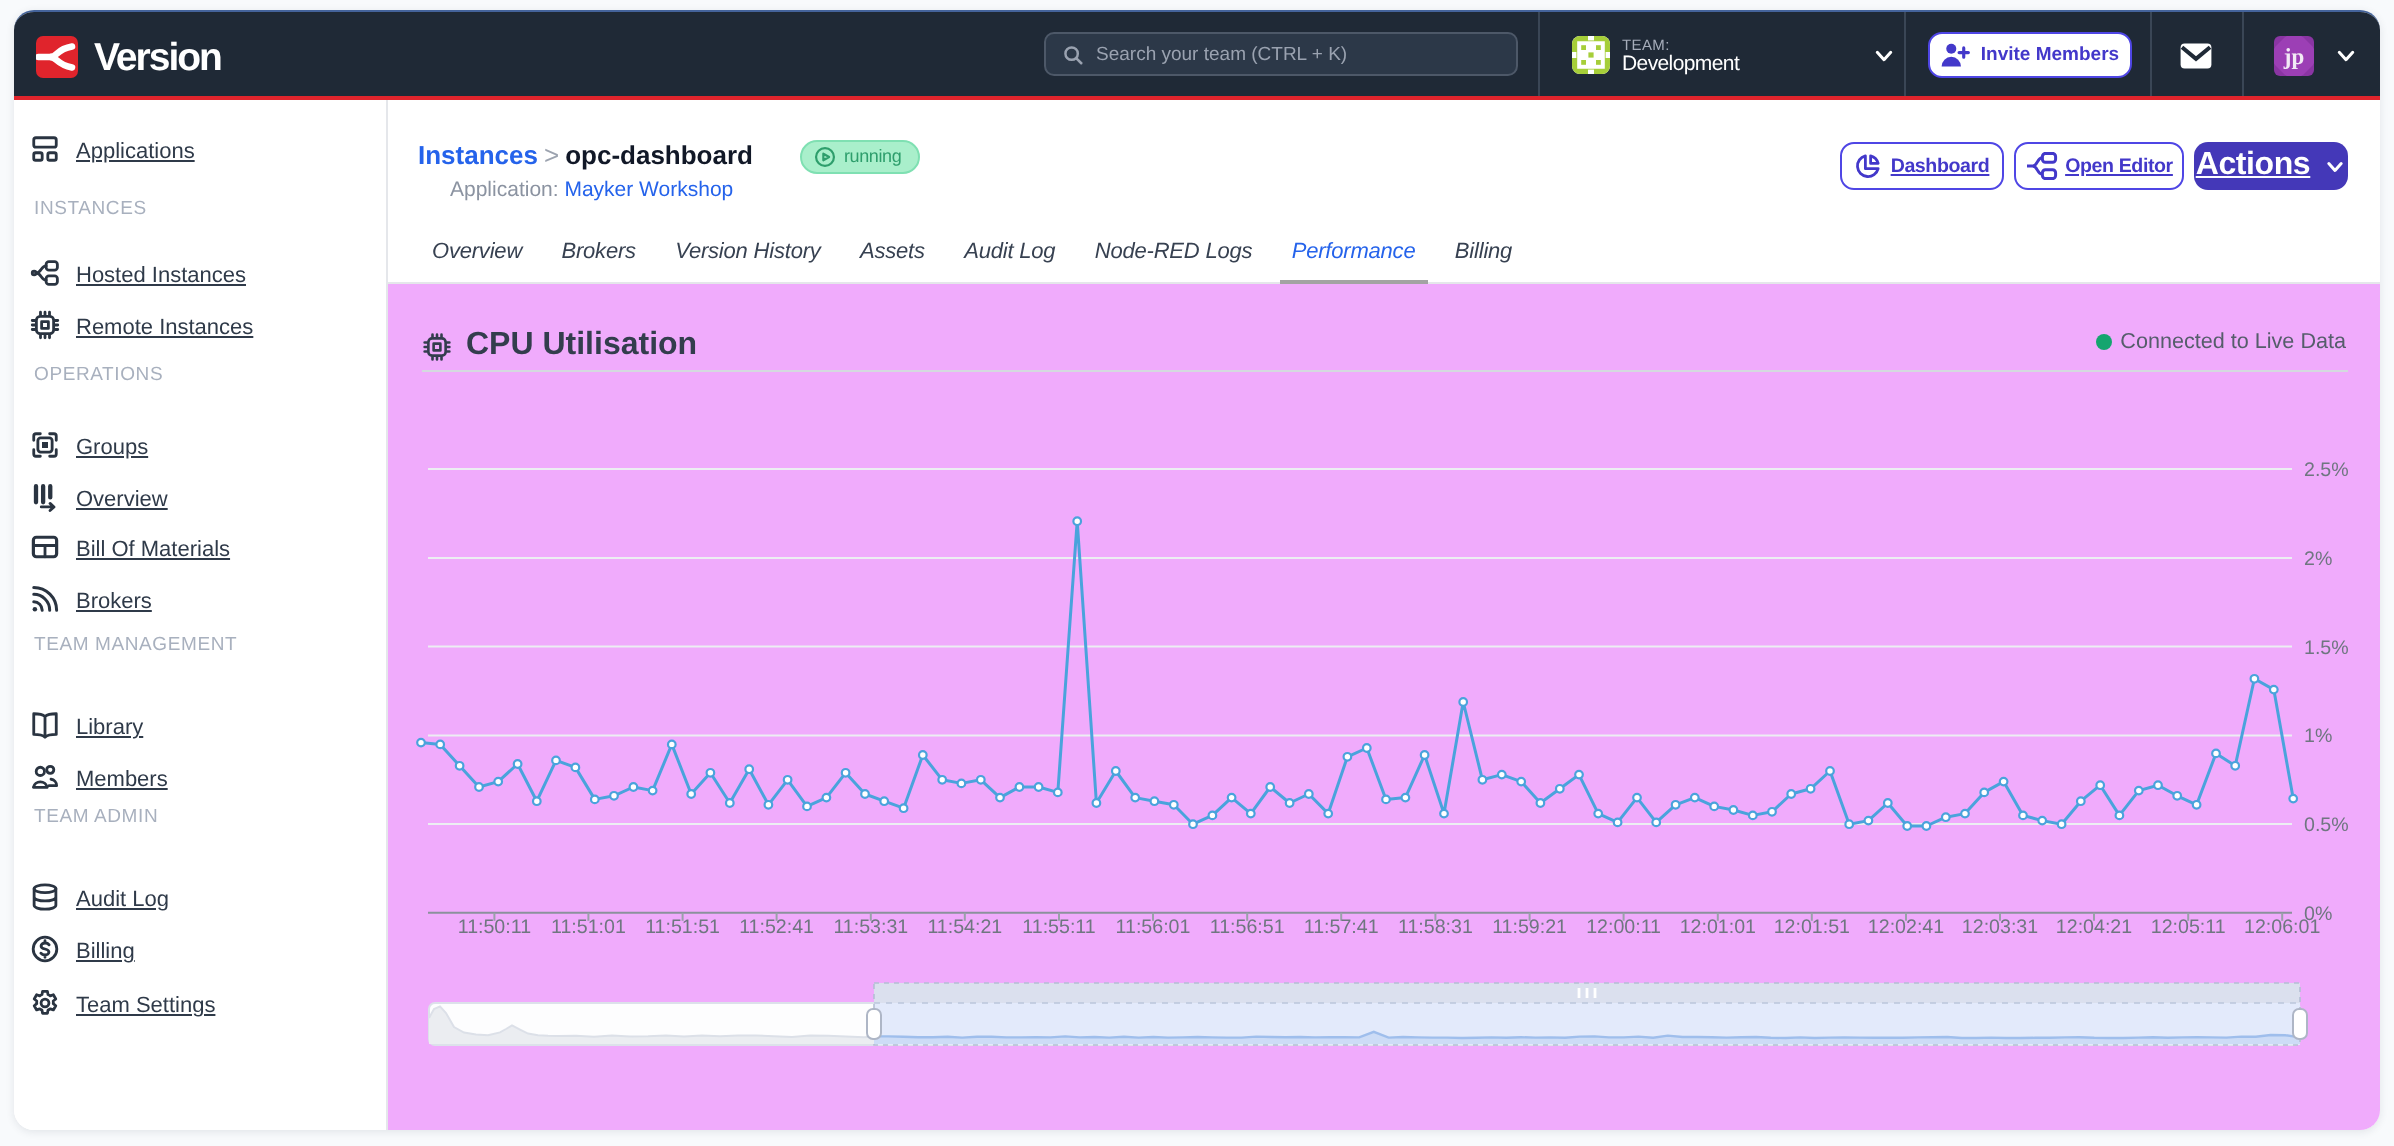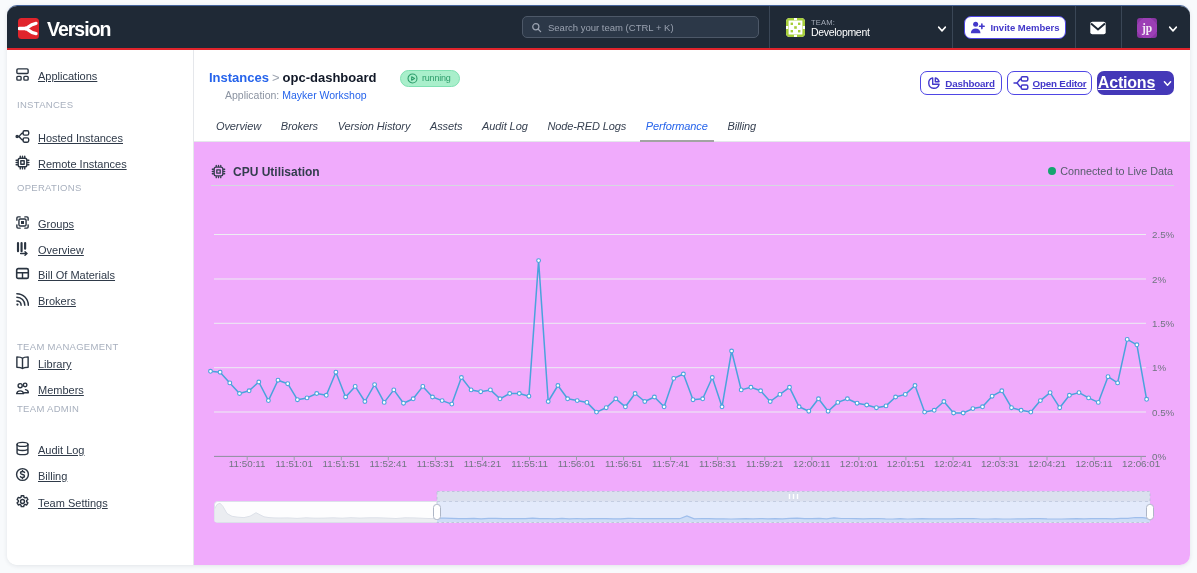--- a/index.html
+++ b/index.html
@@ -24,21 +24,21 @@
 .crumb .gt { color:#9CA3AF; font-weight:normal; padding:0 3px; }
 .pill { position:absolute; left:206px; top:19.5px; height:17.5px; padding:0 8px 0 6px; background:#A9EFCB; border:1px solid #7FE0B2; border-radius:10px; display:flex; align-items:center; gap:4px; font-size:9px; letter-spacing:-0.2px; color:#2E9E6C; }
 .appline { position:absolute; left:15px; top:39px; font-size:10.5px; color:#8B93A1;margin-left:16px; }
 .appline a { color:#2563EB; text-decoration:none; }
 .btn { position:absolute; top:21px; height:24px; border-radius:7px; display:flex; align-items:center; justify-content:center; gap:4px; font-size:9.8px; letter-spacing:-0.2px; font-weight:bold; white-space:nowrap;text-decoration:underline; }
 .btn.outline { background:#fff; border:1.5px solid #4F46E5; color:#4338CA; }
 .btn.solid { background:#4438B8; color:#fff; font-size:16px; gap:7px; }
 .tabs { position:absolute; left:22px; top:69.5px; display:flex; gap:19.7px; font-size:11px; letter-spacing:-0.1px; line-height:13px; color:#374151;font-style:italic; }
 .tabs .tab { padding-bottom:7px; }
 .tabs .active { color:#2563EB; border-bottom:2px solid #a3a3a3; margin:0 -6px; padding-left:6px; padding-right:6px; }
-.panelh { position:absolute; left:17px; top:114px; display:flex; align-items:center; gap:7px; font-size:12px; font-weight:bold; color:#333D4D; }
+.panelh { position:absolute; left:17px; top:114px; display:flex; align-items:center; gap:7px; font-size:16px; font-weight:bold; color:#333D4D; }
 .panelline { position:absolute; left:17px; top:135px; width:963px; height:1px; background:#D4D9DF; }
 .live { position:absolute; right:17px; top:115px; display:flex; align-items:center; gap:4px; font-size:10.8px; color:#555D6B; }
 .live .dot { width:8.5px; height:8.5px; border-radius:50%; background:#15A56F; }
 </style></head>
 <body>
 <div class="card">
   <div class="nav">
     <div class="logo"><svg width="21" height="21" viewBox="0 0 21 21">
           <rect width="21" height="21" rx="3.5" fill="#E0242C"></rect>
           <g stroke="#fff" stroke-width="3.3" fill="none" stroke-linecap="round">
@@ -157,21 +157,21 @@
         </svg>
         <span>Bill Of Materials</span>
       </div>
 <div class="sitem" style="top:236.5px">
         <svg width="15" height="15" viewBox="0 0 16 16" fill="none" stroke="#2A3441" stroke-width="1.5" stroke-linecap="round" stroke-linejoin="round">
           <circle cx="2.6" cy="13.4" r="1.2" fill="#2A3441" stroke="none"></circle>
           <path d="M2 9.5 a4.5 4.5 0 0 1 4.5 4.5 M2 5.5 a8.5 8.5 0 0 1 8.5 8.5 M2 1.8 a12.2 12.2 0 0 1 12.2 12.2" stroke-width="1.6"></path>
         </svg>
         <span>Brokers</span>
       </div>
-<div class="shdr" style="top:291px">TEAM MANAGEMENT</div>
+<div class="shdr" style="top:267px">TEAM MANAGEMENT</div>
 <div class="sitem" style="top:300px">
         <svg width="15" height="15" viewBox="0 0 16 16" fill="none" stroke="#2A3441" stroke-width="1.5" stroke-linecap="round" stroke-linejoin="round">
           <path d="M8 3.5 C6.8 2.4 5 2 2 2 V13 C5 13 6.8 13.4 8 14.5 C9.2 13.4 11 13 14 13 V2 C11 2 9.2 2.4 8 3.5 V14"></path>
         </svg>
         <span>Library</span>
       </div>
 <div class="sitem" style="top:325.5px">
         <svg width="15" height="15" viewBox="0 0 16 16" fill="none" stroke="#2A3441" stroke-width="1.5" stroke-linecap="round" stroke-linejoin="round">
           <circle cx="5.5" cy="5" r="2.2"></circle>
           <circle cx="10.8" cy="4.2" r="1.9"></circle>

